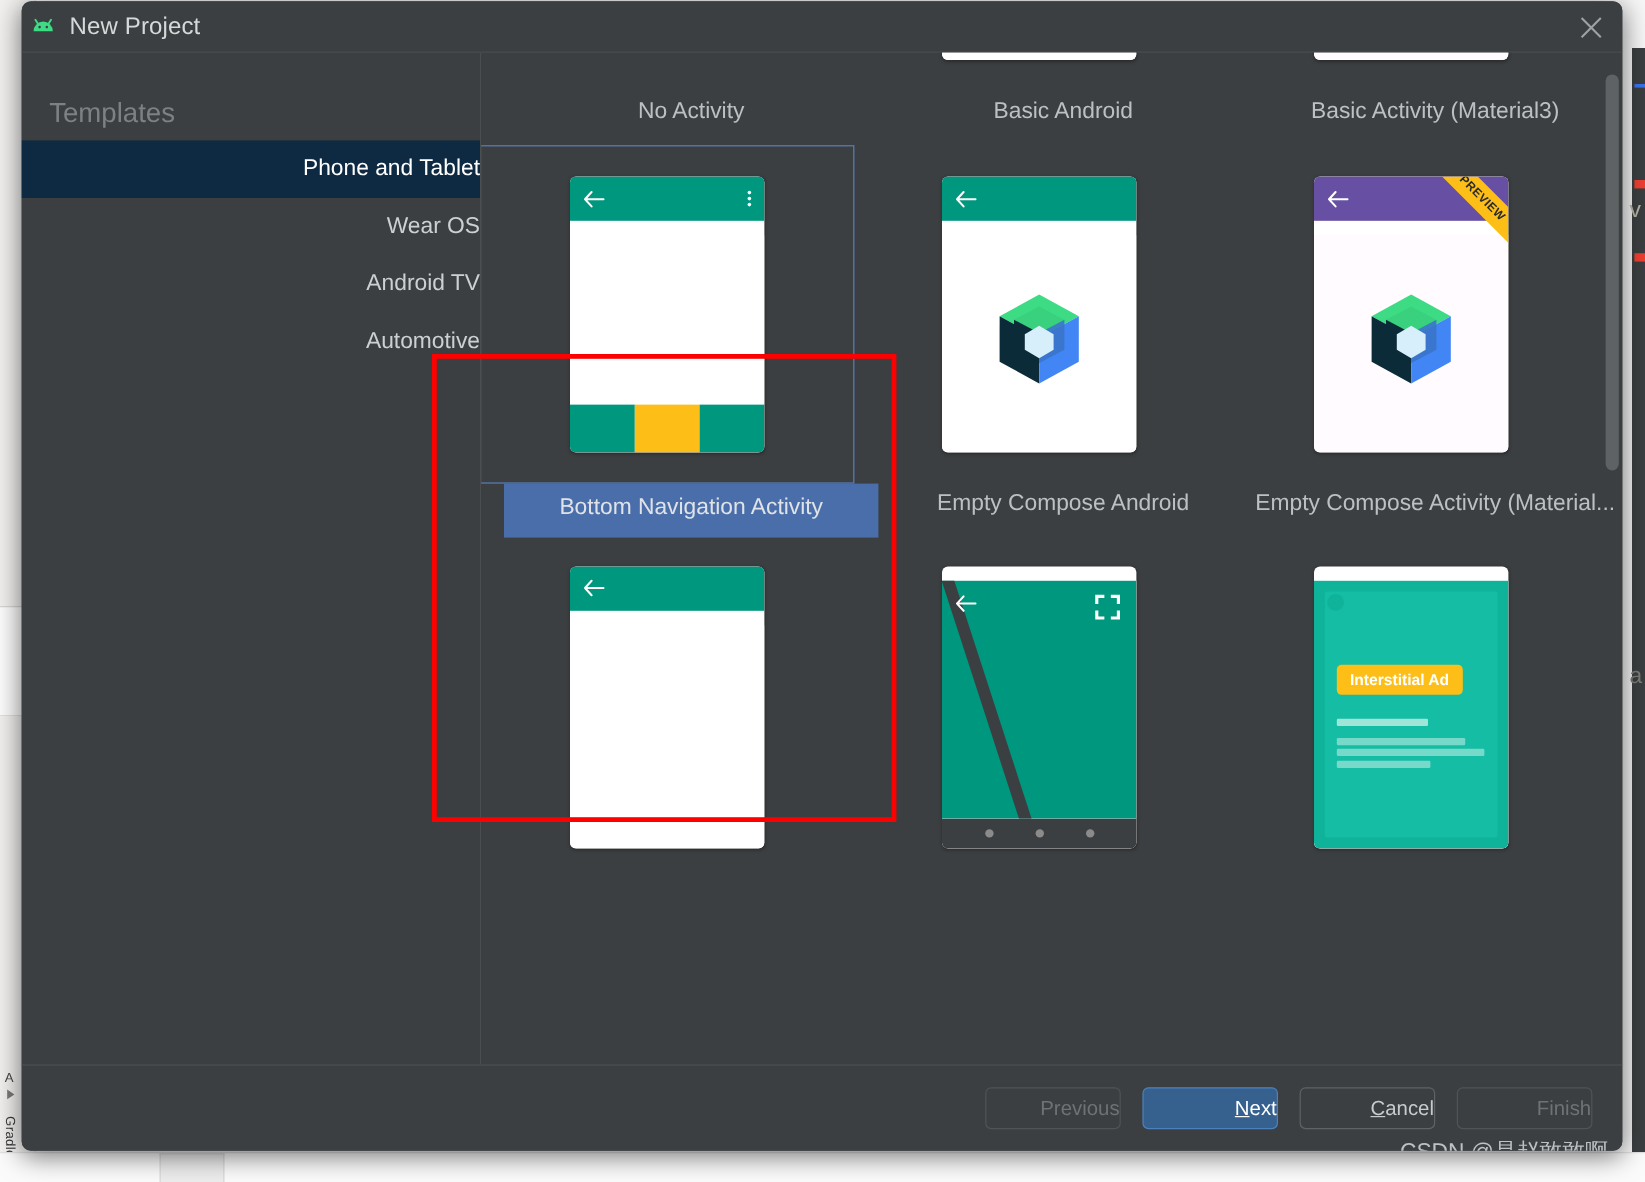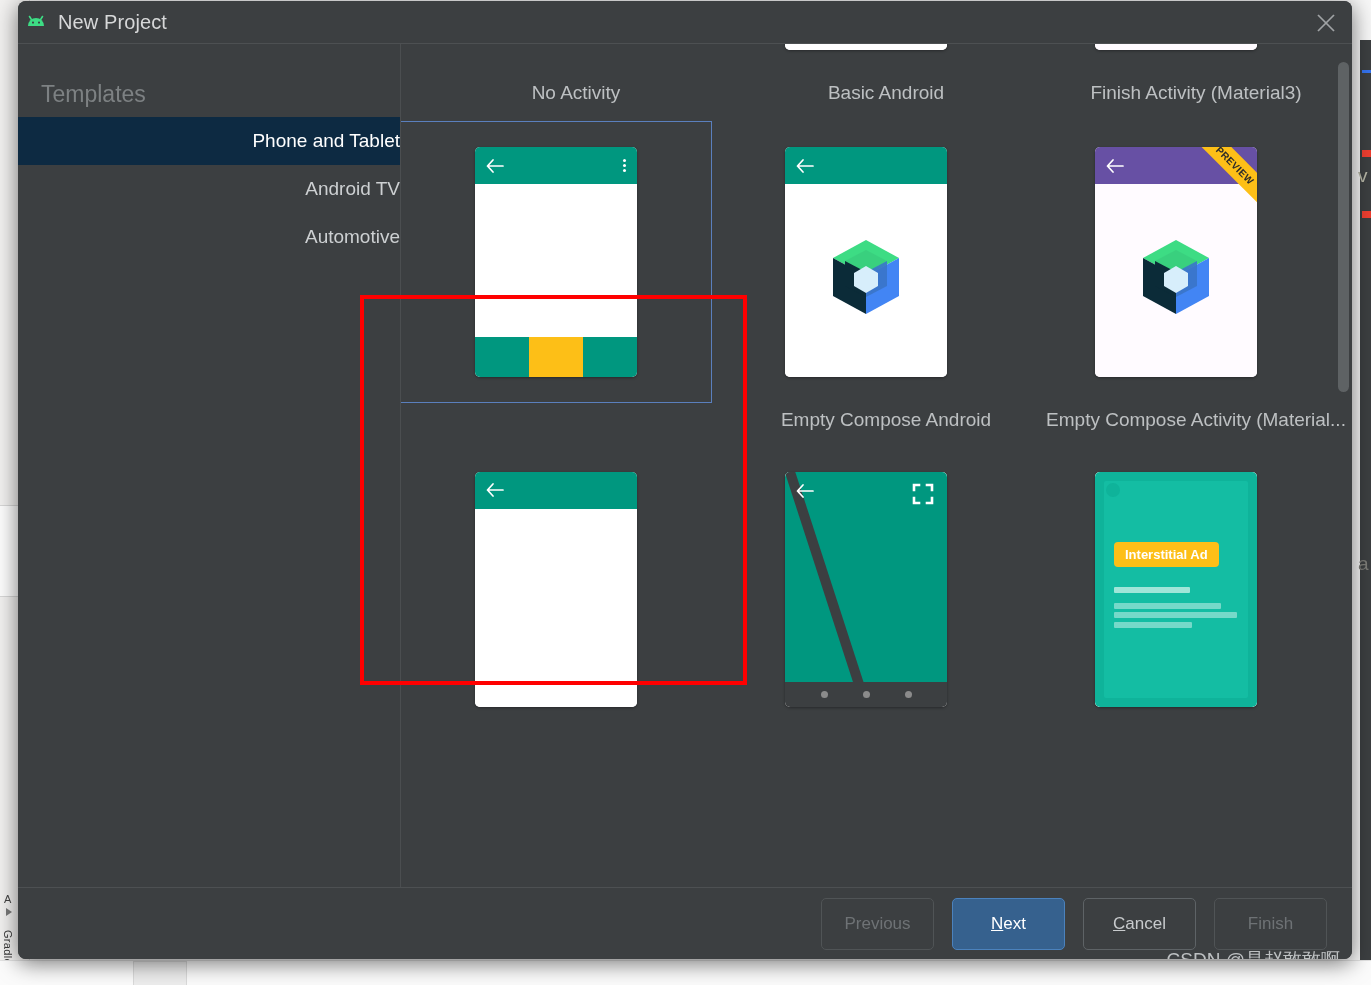--- a/index.html
+++ b/index.html
@@ -161,21 +161,21 @@
   .appbar {
     height: 37px; flex: 0 0 37px;
     display: flex; align-items: center; justify-content: space-between;
     padding: 0 11px;
     background: #00977f;
   }
   .appbar.purple { background: #6750a4; }
   .appbar .back { width: 18px; height: 16px; }
   .appbar .kebab { display: flex; flex-direction: column; gap: 2px; align-items: center; }
   .appbar .kebab i { width: 3px; height: 3px; border-radius: 50%; background: #fff; display: block; }
-  .screen { flex: 1 1 auto; background: #ffffff; position: relative; }
+  .screen { flex: 1 1 auto; background: #ffffff; position: relative; margin-top: 12px; }
   .screen.m3 { background: #fffbff; }
 
   
   .bottomnav { height: 40px; flex: 0 0 40px; display: flex; }
   .bottomnav i { flex: 1 1 0; background: #00977f; display: block; }
   .bottomnav i.active { background: #fdbf17; }
 
   
   .ribbon {
     position: absolute; right: -30px; top: 8px;
@@ -227,26 +227,26 @@
   
   #buttonbar {
     height: 72px; flex: 0 0 72px;
     background: #3c3f41;
     border-top: 1px solid #4d5052;
     display: flex; align-items: center; justify-content: flex-end;
     padding-right: 25px; gap: 18px;
     position: relative;
   }
   .btn {
-    min-width: 113px; height: 52px;
+    min-width: 113px; height: 35px;
     border-radius: 5px;
     border: 1px solid #5e6366;
     background: #3c3f41;
     color: #c8cbcd; font-size: 17px;
-    display: flex; align-items: center; justify-content: center;
+    display: flex; align-items: center; justify-content: flex-end;
     cursor: pointer;
   }
   .btn.primary { background: #36618e; border-color: #4b82bd; color: #ffffff; }
   .btn.disabled { color: #6e7275; border-color: #505456; cursor: default; }
   .btn u { text-decoration: underline; }
 
   
   #watermark {
     position: absolute; right: 12px; bottom: -14px;
     font-size: 19px; color: #c9ccce; opacity: .92;
@@ -305,20 +305,23 @@
   </div>
 
   <div id="dlg-body">
 
     <div id="sidebar">
       <div class="side-header">Templates</div>
       <div class="side-item selected">
         <span>Phone and Tablet</span>
       </div>
       <div class="side-item">
+        <span>Wear OS</span>
+      </div>
+      <div class="side-item">
         <span>Android TV</span>
       </div>
       <div class="side-item">
         <span>Automotive</span>
       </div>
     </div>
 
     <div id="content">
       <div id="grid">
 
@@ -346,21 +349,21 @@
             <div class="phone">
 
               <div class="screen m3">
                 
               </div>
               <div class="ribbon-clip">
                 
               </div>
             </div>
           </div>
-          <div class="cell-label">Finish Activity (Material3)</div>
+          <div class="cell-label">Basic Activity (Material3)</div>
         </div>
 
         <div class="cell selected">
           <div class="thumb-wrap">
             <div class="phone">
               <div class="appbar">
                 <span class="back">
                   <svg width="18" height="16" viewBox="0 0 18 16">
                       <path d="M7 2 L1.5 8 L7 14 M1.5 8 H17" stroke="#fff" stroke-width="1.7" fill="none" stroke-linecap="round" stroke-linejoin="round"></path>
                     </svg>
@@ -372,20 +375,21 @@
                   </span>
               </div>
               <div class="screen"></div>
               <div class="bottomnav">
                 <i></i>
                 <i class="active"></i>
                 <i></i>
               </div>
             </div>
           </div>
+          <div class="cell-label">Bottom Navigation Activity</div>
         </div>
 
         <div class="cell">
           <div class="thumb-wrap">
             <div class="phone">
               <div class="appbar">
                 <span class="back">
                   <svg width="18" height="16" viewBox="0 0 18 16">
                       <path d="M7 2 L1.5 8 L7 14 M1.5 8 H17" stroke="#fff" stroke-width="1.7" fill="none" stroke-linecap="round" stroke-linejoin="round"></path>
                     </svg>

